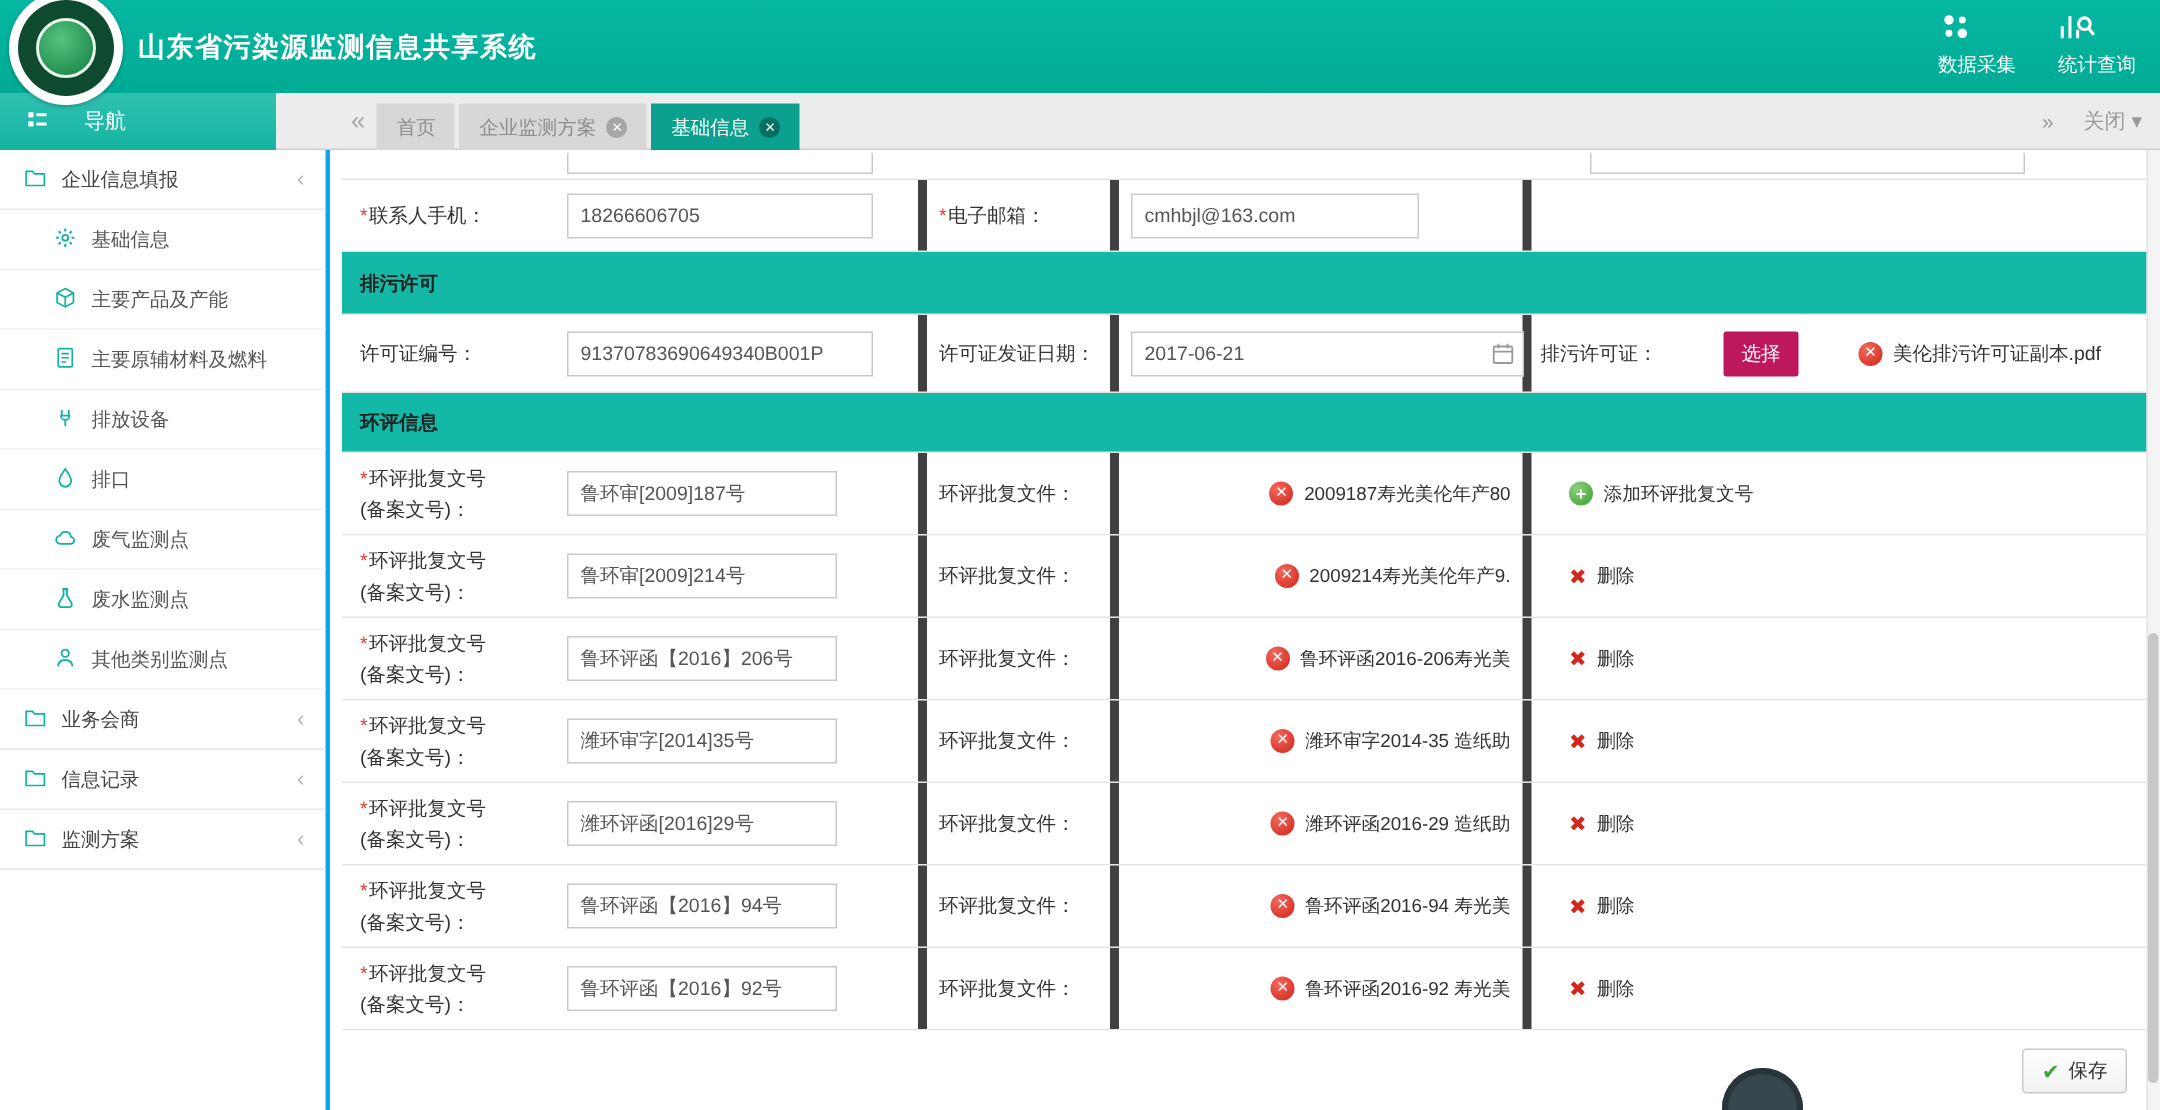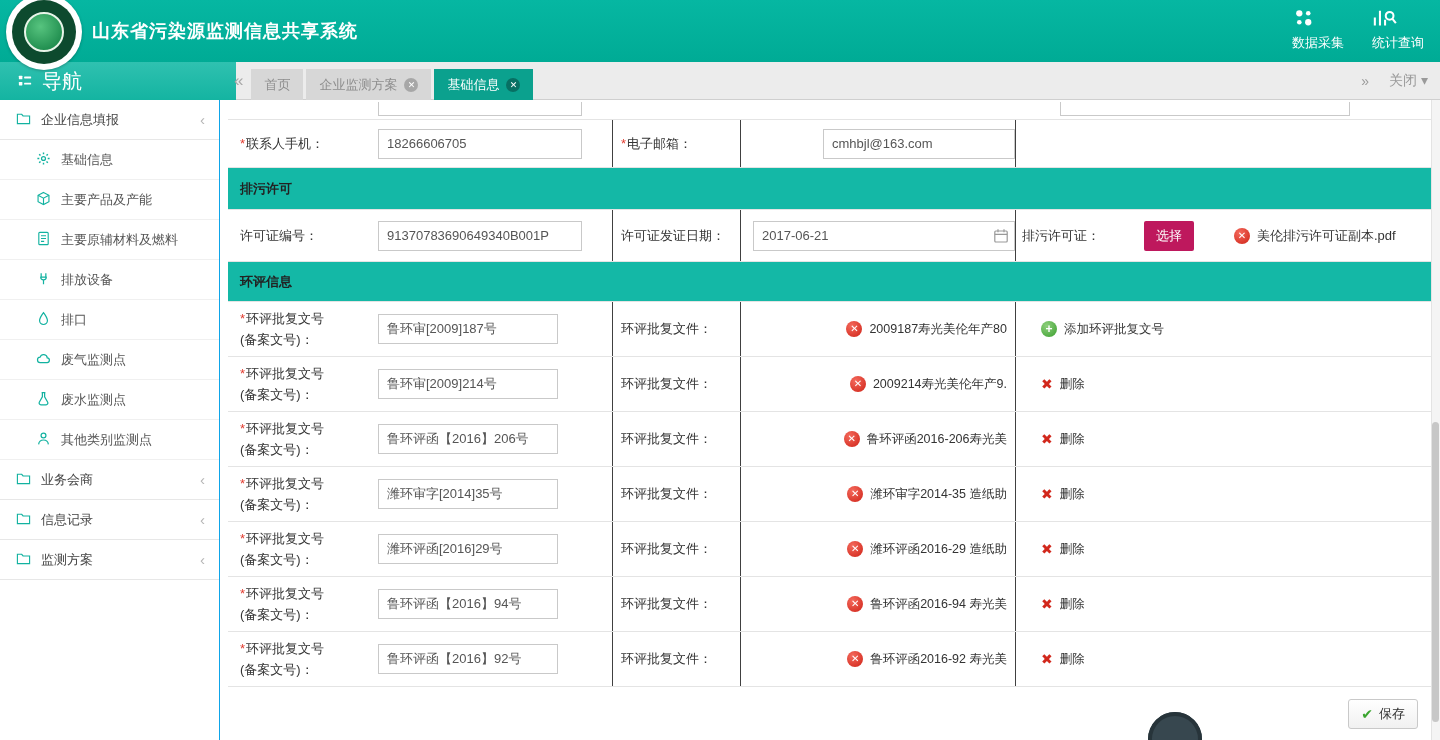--- a/index.html
+++ b/index.html
@@ -9,45 +9,45 @@
   .topbar { position:absolute; left:0; top:0; width:1440px; height:62px; background:linear-gradient(#06b7a2,#00ab95); z-index:10; }
   .logo { position:absolute; left:6px; top:-6px; width:76px; height:76px; border-radius:50%; background:#fff; display:flex; align-items:center; justify-content:center; z-index:30; box-shadow:0 1px 3px rgba(0,0,0,.25); }
   .logo-ring { width:64px; height:64px; border-radius:50%; background:#0d4a2e; display:flex; align-items:center; justify-content:center; }
   .logo-core { width:40px; height:40px; border-radius:50%; background:radial-gradient(circle at 40% 35%, #57c47f, #0e7c3f); border:2px solid #e8f5e9; }
   .app-title { position:absolute; left:92px; top:0; height:62px; line-height:62px; color:#fff; font-size:18px; font-weight:bold; letter-spacing:1px; }
   .top-actions { position:absolute; right:16px; top:7px; display:flex; gap:28px; }
   .top-action { display:flex; flex-direction:column; align-items:flex-start; color:#fff; font-size:13px; gap:3px; cursor:pointer; }
 
   
   .navbar { position:absolute; left:0; top:62px; width:1440px; height:38px; background:#ececec; border-bottom:1px solid #cfcfcf; z-index:5; }
-  .nav-left { position:absolute; left:0; top:0; width:236px; height:38px; background:linear-gradient(#2fc1b0,#14b4a1); color:#fff; font-size:20px; display:flex; align-items:center; gap:10px; padding-left:18px; }
+  .nav-left { position:absolute; left:0; top:0; width:184px; height:38px; background:linear-gradient(#2fc1b0,#14b4a1); color:#fff; font-size:14px; display:flex; align-items:center; gap:24px; padding-left:18px; }
   .tabbar { position:absolute; left:220px; right:0; top:0; height:38px; display:flex; align-items:flex-end; padding-left:14px; }
   .tab-arrow { align-self:center; color:#a8a8a8; font-size:17px; margin-right:8px; cursor:pointer; }
   .tab { height:31px; display:flex; align-items:center; gap:7px; padding:0 13px; margin-right:3px; background:#d7d7d7; color:#8e8e8e; font-size:13px; cursor:pointer; }
   .tab.active { background:#0ba18e; color:#fff; }
   .tab-close { width:14px; height:14px; border-radius:50%; background:rgba(0,0,0,.22); color:#fff; font-size:9px; line-height:14px; text-align:center; }
   .tab.active .tab-close { background:rgba(0,0,0,.3); }
   .tab-right { position:absolute; right:12px; top:0; height:38px; display:flex; align-items:center; gap:20px; color:#9a9a9a; font-size:14px; }
 
   
-  .sidebar { position:absolute; left:0; top:100px; width:220px; bottom:0; background:#fff; border-right:1px solid #0ea5e9; }
+  .sidebar { position:absolute; left:0; top:100px; width:220px; bottom:0; background:#fff; border-right:3px solid #0ea5e9; }
   .side-row { height:40px; display:flex; align-items:center; gap:10px; font-size:13px; color:#444; border-bottom:1px solid #f0f0f0; cursor:pointer; }
   .side-group { padding-left:16px; border-bottom:1px solid #e7e7e7; }
   .side-item { padding-left:36px; color:#555; }
   .chev { margin-left:auto; margin-right:14px; color:#b5b5b5; font-size:15px; }
 
   
   .content { position:absolute; left:220px; top:100px; right:0; bottom:0; background:#fff; }
   .ftable { position:absolute; left:8px; right:8px; top:2px; }
   .row { display:grid; grid-template-columns:384px 128px 275px 1fr; border-bottom:1px solid #e4e4e4; background:#fff; }
   .cell { display:flex; align-items:center; min-width:0; }
-  .cB,.cC,.cD { border-left:1px solid #404040; height:100%; }
+  .cB,.cC,.cD { border-left:6px solid #404040; height:100%; }
   .cA { padding-left:12px; }
   .cB { padding-left:8px; font-size:13px; color:#333; }
-  .cC { padding-left:8px;justify-content:flex-end; }
+  .cC { padding-left:8px; }
   .h48{height:48px} .h52{height:52px} .h55{height:55px}
   .lbl { width:138px; flex-shrink:0; font-size:13px; color:#333; }
   .two-line { font-size:13px; line-height:1.65; }
   .req { color:#e23b2e; margin-right:1px; }
   .txt { height:30px; border:1px solid #c9c9c9; padding:0 8px; font-size:13px; color:#555; background:#fff; font-family:inherit; }
   .w204{width:204px} .w192{width:192px} .w180{width:180px}
   .row-partial { height:18px; position:relative; overflow:hidden; border-bottom:1px solid #e4e4e4; background:#fff; }
   .row-partial .txt { position:absolute; top:-16px; }
   .section-row { height:42px; display:flex; align-items:center; padding-left:12px; font-weight:bold; font-size:13px; color:#222; border-bottom:1px solid #e4e4e4; background:#14b8a6; }
   .section-row.h40 { height:40px; }

